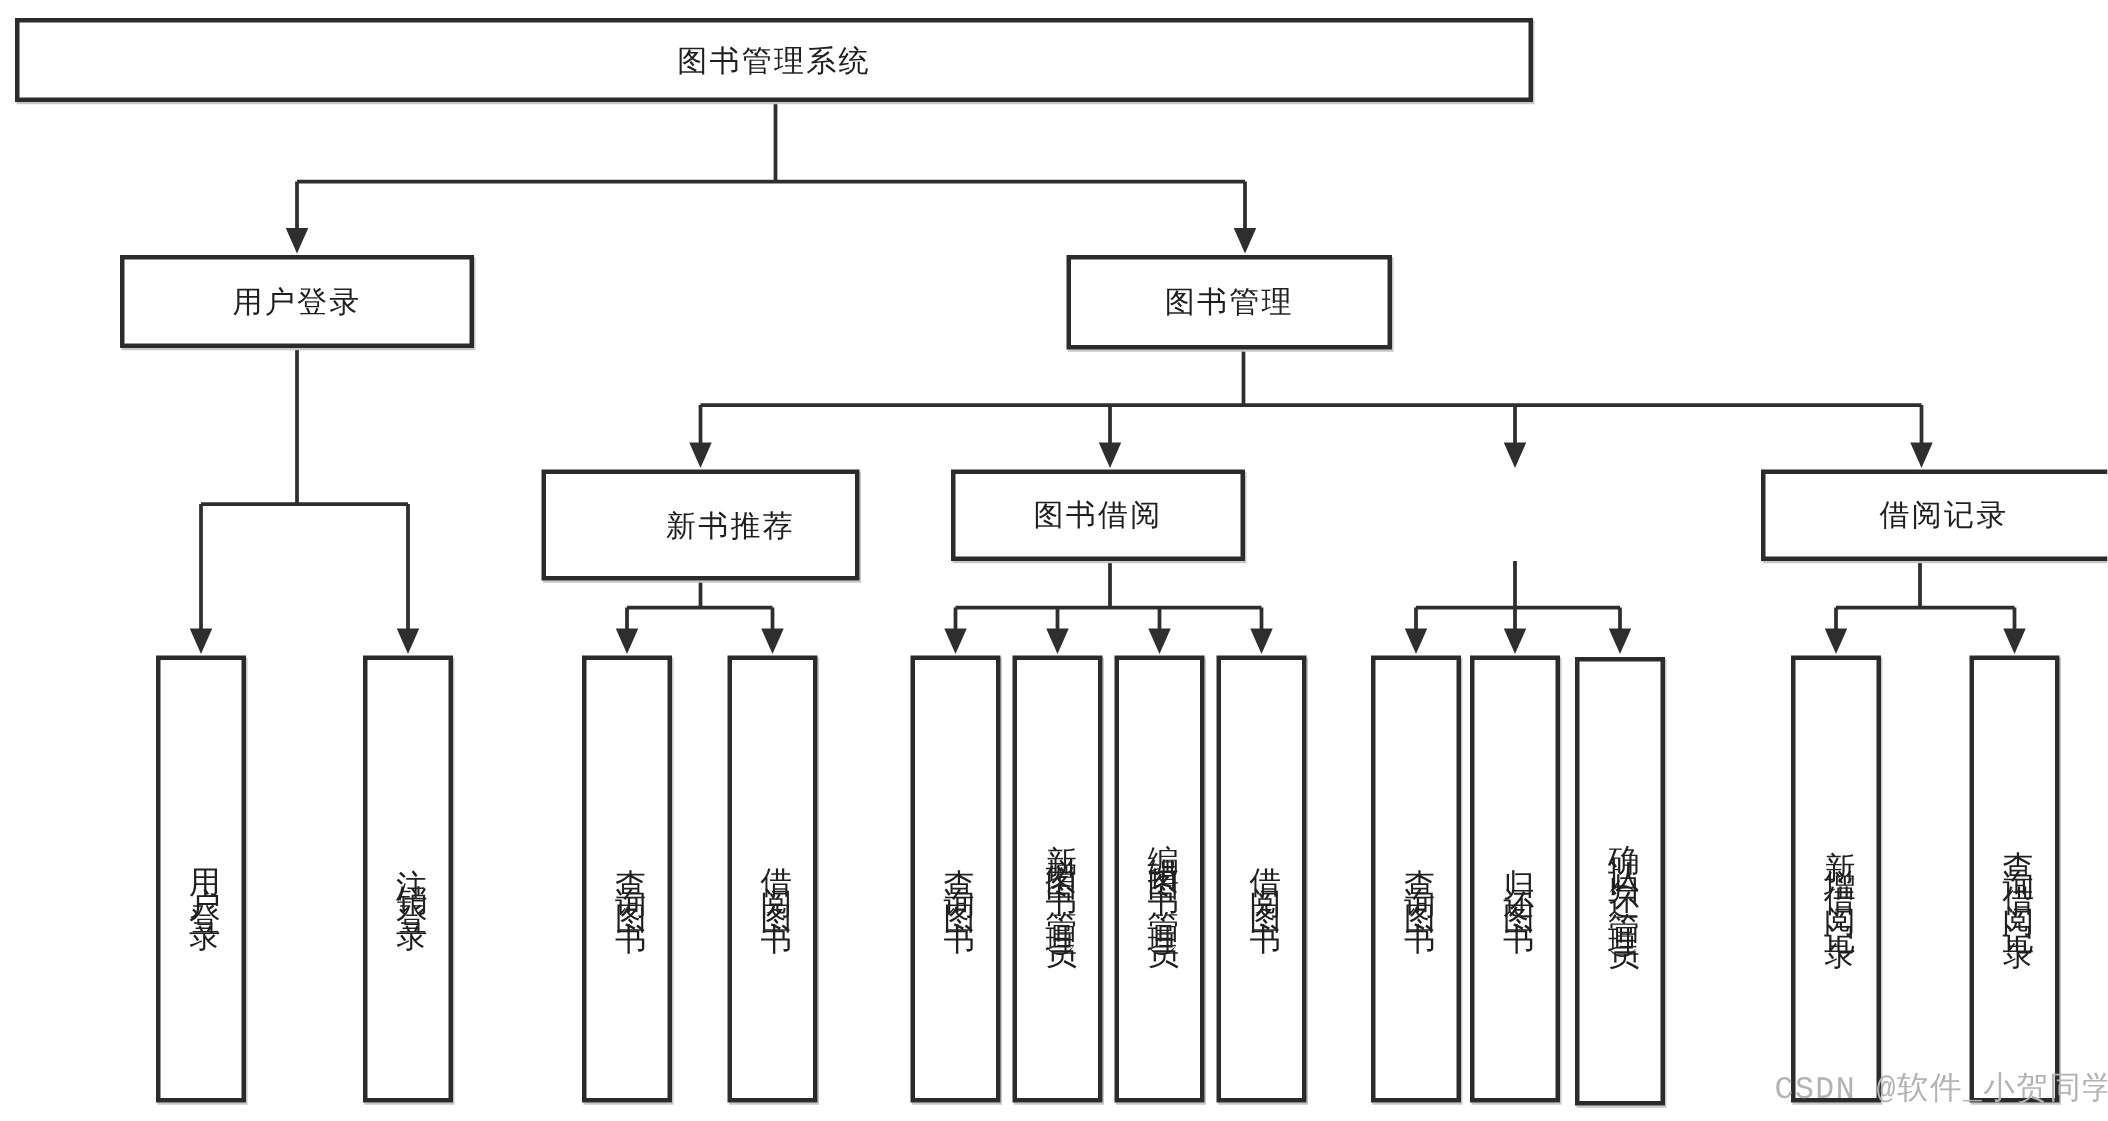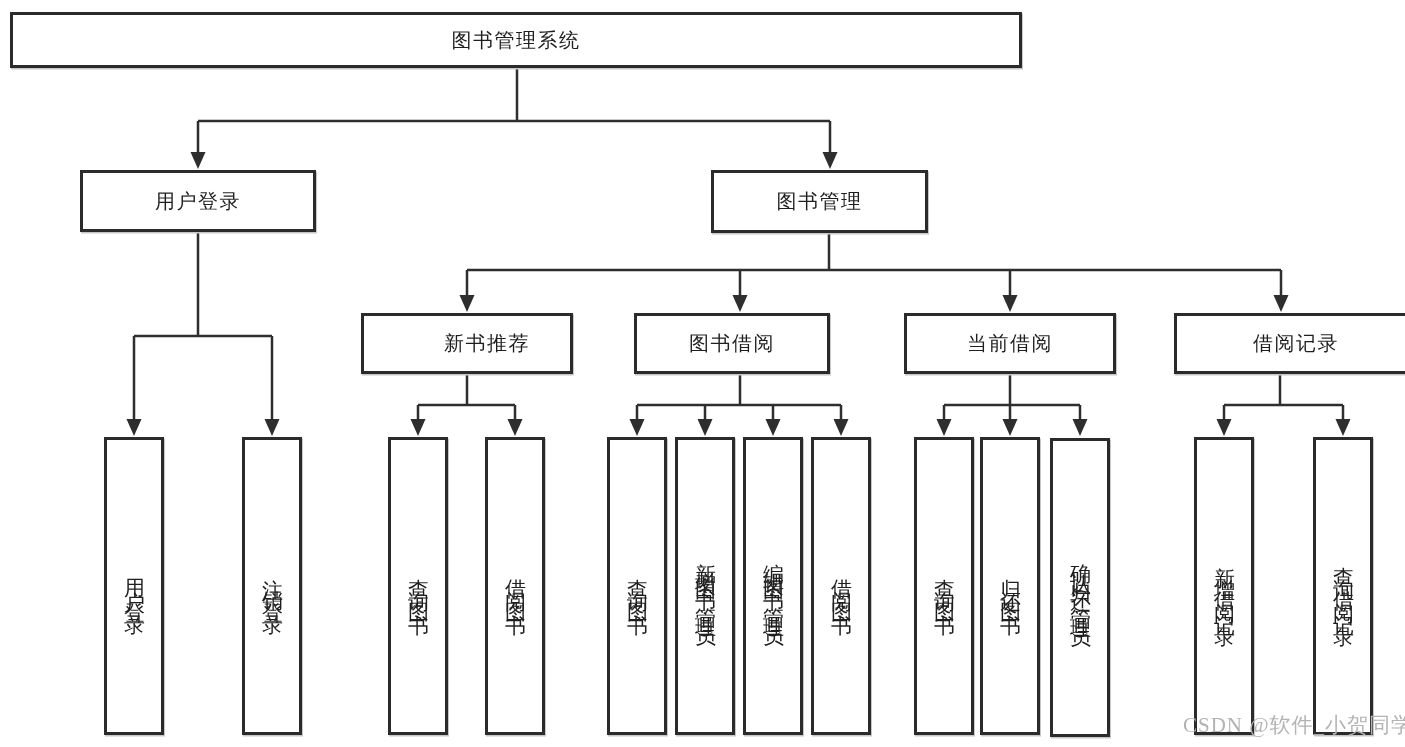--- a/index.html
+++ b/index.html
@@ -1,18 +1,18 @@
 <!DOCTYPE html>
 <html><head>
 <meta charset="utf-8">
 <style>
   html,body { margin:0; padding:0; background:#ffffff; }
   .canvas {
     position:relative; width:1405px; height:747px; background:#ffffff;
-    font-family:Liberation Serif, serif; overflow:hidden;
+    font-family:Liberation Mono, monospace; overflow:hidden;
   }
   svg.wires { position:absolute; left:0; top:0; width:1405px; height:747px; z-index:1; }
   .node {
     position:absolute; box-sizing:border-box;
     border:3px solid #2b2b2b; background:#ffffff; color:#1f1f1f;
     display:flex; align-items:center; justify-content:center;
     z-index:2; box-shadow:1px 1.5px 0 0 #c7c7c7;
   }
   .node.h { font-size:20px; letter-spacing:1.5px; }
   .node.v .vtext {
@@ -74,28 +74,25 @@
     <span>图书管理系统</span>
   </div>
 
   <div class="node h" style="left:80px; top:170px; width:236px; height:62px;">
     <span>用户登录</span>
   </div>
   <div class="node h" style="left:711px; top:170px; width:217px; height:63px;">
     <span>图书管理</span>
   </div>
 
-  <div class="node h" style="left:361px; top:313px; width:212px; height:61px;padding-left:40px;">
+  <div class="node h" style="left:361px; top:313px; width:212px; height:74px;padding-left:40px;">
     <span>新书推荐</span>
   </div>
   <div class="node h" style="left:634px; top:313px; width:196px; height:61px;">
     <span>图书借阅</span>
-  </div>
-  <div class="node h" style="left:904px; top:313px; width:212px; height:61px;">
-    <span>当前借阅</span>
   </div>
   <div class="node h" style="left:1174px; top:313px; width:244px; height:61px;">
     <span>借阅记录</span>
   </div>
 
   <div class="node v" style="left:104px; top:437px; width:60px; height:298px;">
     <span class="vtext">用户登录</span>
   </div>
   <div class="node v" style="left:242px; top:437px; width:60px; height:298px;">
     <span class="vtext">注销登录</span>

